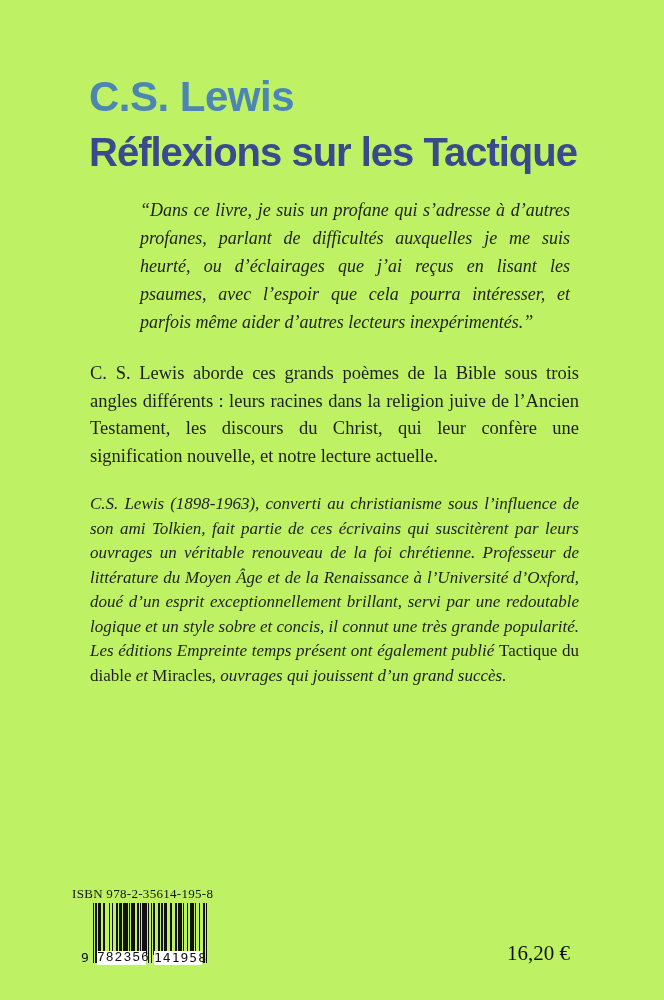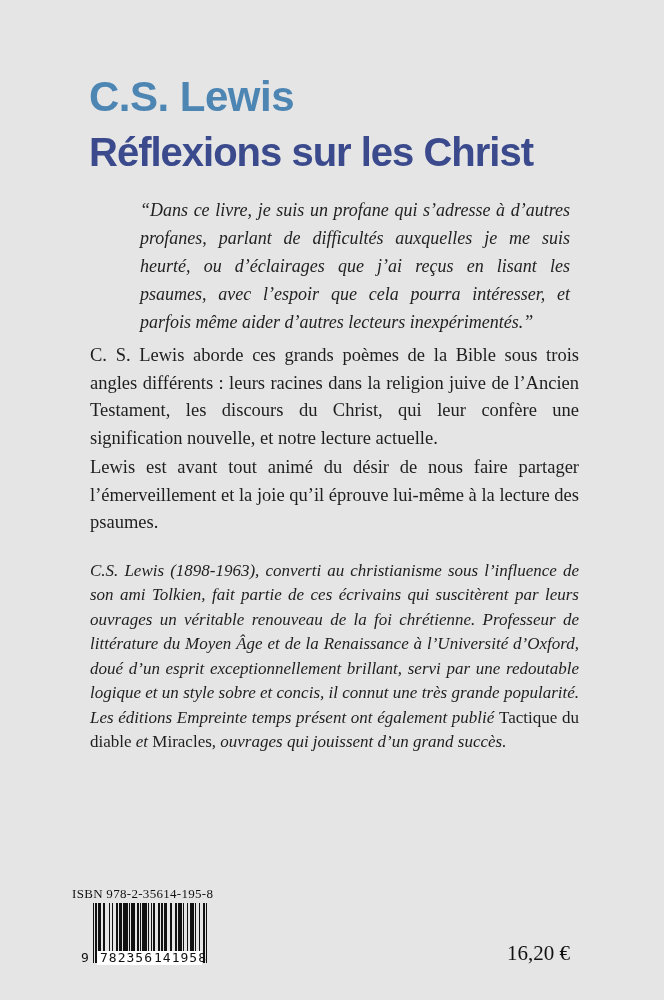--- a/index.html
+++ b/index.html
@@ -1,36 +1,36 @@
 <!DOCTYPE html>
 <html lang="fr" style="--author_blue: #4d85b3; --title_navy: #3b4a8c;"><head>
 <meta charset="utf-8">
 <style>
   html,body{margin:0;padding:0;background:#ffffff;}
   .page{
-    position:relative; width:664px; height:1000px; background:#e5e5e5;
+    position:relative; width:664px; height:1000px; background:#bef264;
     font-family:"Liberation Serif", serif; color:#1e1e1e; overflow:hidden;
   }
   
   .author{
     position:absolute; left:89px; top:76px; margin:0;
     font-family:"Liberation Sans", sans-serif; font-weight:bold;
     font-size:42px; line-height:1; letter-spacing:-0.5px;
     color:var(--author_blue,#4d85b3);
   }
   .booktitle{
     position:absolute; left:89px; top:132px; margin:0;
     font-family:"Liberation Sans", sans-serif; font-weight:bold;
     font-size:40px; line-height:1; letter-spacing:-1px;
     color:var(--title_navy,#3b4a8c);
   }
   
   .column{ position:absolute; left:90px; top:196px; width:489px; }
   .quote{
-    margin:0 8px 6px 50px; width:430px;
+    margin:0 8px 24px 50px; width:430px;
     font-style:italic; font-size:18px; line-height:28px;
     text-align:justify; color:#222;
   }
   .body-par{
     margin:0 0 2px 0; font-size:18.5px; line-height:27.5px;
     text-align:justify; color:#1e1e1e;
   }
   .bio{
     margin:22px 0 0 0; font-style:italic; font-size:17px; line-height:24.5px;
     text-align:justify; color:#1e1e1e;
@@ -43,43 +43,42 @@
   }
   .barcode{
     position:absolute; left:93px; top:903px; width:114px; height:60px;
   }
   .barcode-digit{
     position:absolute; top:48px; height:14px; line-height:14px;
     background:#ffffff; font-family:"DejaVu Sans Mono", monospace;
     font-size:13px; color:#111; text-align:center; letter-spacing:1px;
   }
   .bd-first{ left:-13px; width:11px; background:transparent; }
-  .bd-left{ left:4px;  width:59px; }
+  .bd-left{ left:4px;  width:49px;font-family:Liberation Mono, monospace; }
   .bd-right{ left:61px; width:48px; }
   .website{
     position:absolute; left:257px; top:944px; margin:0;
     font-size:19px; letter-spacing:-0.2px; color:#222;
   }
   .price{
     position:absolute; right:94px; top:941px; margin:0;
     font-size:21px; color:#111;
   }
 </style>
 </head>
 <body>
 
 <div class="page">
 
   <h1 class="author">C.S. Lewis</h1>
-  <h2 class="booktitle">Réflexions sur les Christ</h2>
+  <h2 class="booktitle">Réflexions sur les Tactique</h2>
 
   <div class="column">
     <p class="quote">“Dans ce livre, je suis un profane qui s’adresse à d’autres profanes, parlant de difficultés auxquelles je me suis heurté, ou d’éclairages que j’ai reçus en lisant les psaumes, avec l’espoir que cela pourra intéresser, et parfois même aider d’autres lecteurs inexpérimentés.”</p>
     <p class="body-par">C. S. Lewis aborde ces grands poèmes de la Bible sous trois angles différents : leurs racines dans la religion juive de l’Ancien Testament, les discours du Christ, qui leur confère une signification nouvelle, et notre lecture actuelle.</p>
-    <p class="body-par">Lewis est avant tout animé du désir de nous faire partager l’émerveillement et la joie qu’il éprouve lui-même à la lecture des psaumes.</p>
     <p class="bio"><span>C.S. Lewis (1898-1963), converti au christianisme sous l’influence de son ami Tolkien, fait partie de ces écrivains qui suscitèrent par leurs ouvrages un véritable renouveau de la foi chrétienne. Professeur de littérature du Moyen Âge et de la Renaissance à l’Université d’Oxford, doué d’un esprit exceptionnellement brillant, servi par une redoutable logique et un style sobre et concis, il connut une très grande popularité. Les éditions Empreinte temps présent ont également publié </span><span class="roman">Tactique du diable</span><span> et </span><span class="roman">Miracles</span><span>, ouvrages qui jouissent d’un grand succès.</span></p>
   </div>
 
   <div class="isbn-label">ISBN 978-2-35614-195-8</div>
 
   <div class="barcode">
     <div style="position:absolute;inset:0;"><svg viewBox="0 0 95 60" preserveAspectRatio="none" width="100%" height="100%" shape-rendering="crispEdges" fill="#111">
           <rect x="0" y="0" width="1" height="60"></rect>
           <rect x="2" y="0" width="1" height="60"></rect>
           <rect x="4" y="0" width="1" height="52"></rect>

